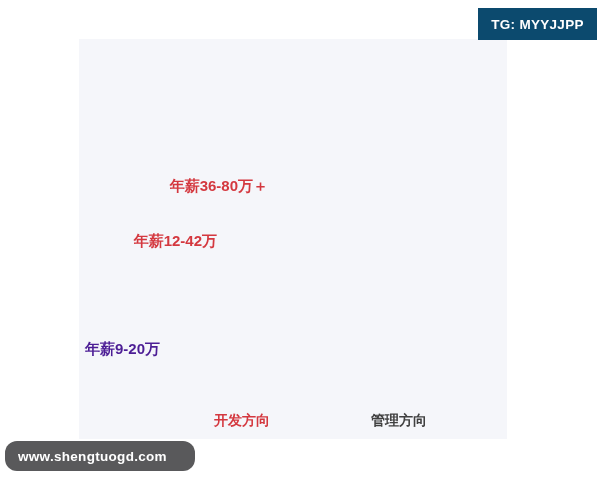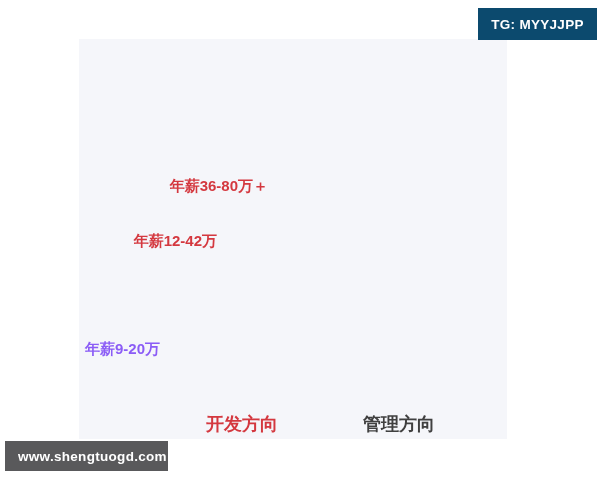--- a/index.html
+++ b/index.html
@@ -30,43 +30,43 @@
   .rl-t3l{left:116px;top:275px;}
   .rl-t3r{left:222px;top:275px;}
   .salary{
     position:absolute;font-size:15px;font-weight:700;white-space:nowrap;
     transform:translateY(-50%);
   }
   .salary-1{right:332px;top:151px;margin-top:35px;}
   .salary-2{right:383px;top:241px;}
   .salary-3{right:440px;top:349px;}
   .direction{
-    position:absolute;top:412px;font-size:18px;font-weight:700;white-space:nowrap;
+    position:absolute;top:412px;font-size:14px;font-weight:700;white-space:nowrap;
     transform:translateX(-50%);
   }
   .direction-left{left:242px;}
   .direction-right{left:399px;}
   .watermark{
     position:absolute;display:flex;align-items:center;color:#ffffff;
     font-size:13.5px;font-weight:700;letter-spacing:.3px;
   }
   .wm-top-right{right:3px;top:8px;width:119px;height:32px;justify-content:center;}
-  .wm-bottom-left{left:5px;top:441px;width:163px;height:30px;padding-left:13px;box-sizing:border-box;}
+  .wm-bottom-left{left:5px;top:441px;width:190px;height:30px;padding-left:13px;box-sizing:border-box;border-radius:12px;}
 </style>
 </head>
 <body>
 
 <div class="stage">
 
   <div class="card" style="background-color: rgb(245, 246, 250);"></div>
 
 
   <div class="salary salary-1" style="color: rgb(212, 56, 63);">年薪36-80万＋</div>
   <div class="salary salary-2" style="color: rgb(212, 56, 63); text-align: right;">年薪12-42万</div>
-  <div class="salary salary-3" style="color: #8b5cf6;">年薪9-20万</div>
+  <div class="salary salary-3" style="color: #4c1d95;">年薪9-20万</div>
 
   <div class="direction direction-left" style="color: rgb(212, 56, 63);">开发方向</div>
   <div class="direction direction-right" style="color: #404040;">管理方向</div>
 
   <div class="watermark wm-top-right" style="background-color: #0c4a6e; text-align: right;">TG: MYYJJPP</div>
   <div class="watermark wm-bottom-left" style="background-color: rgb(89, 89, 91);">www.shengtuogd.com</div>
 
 </div>
 
 </body></html>

